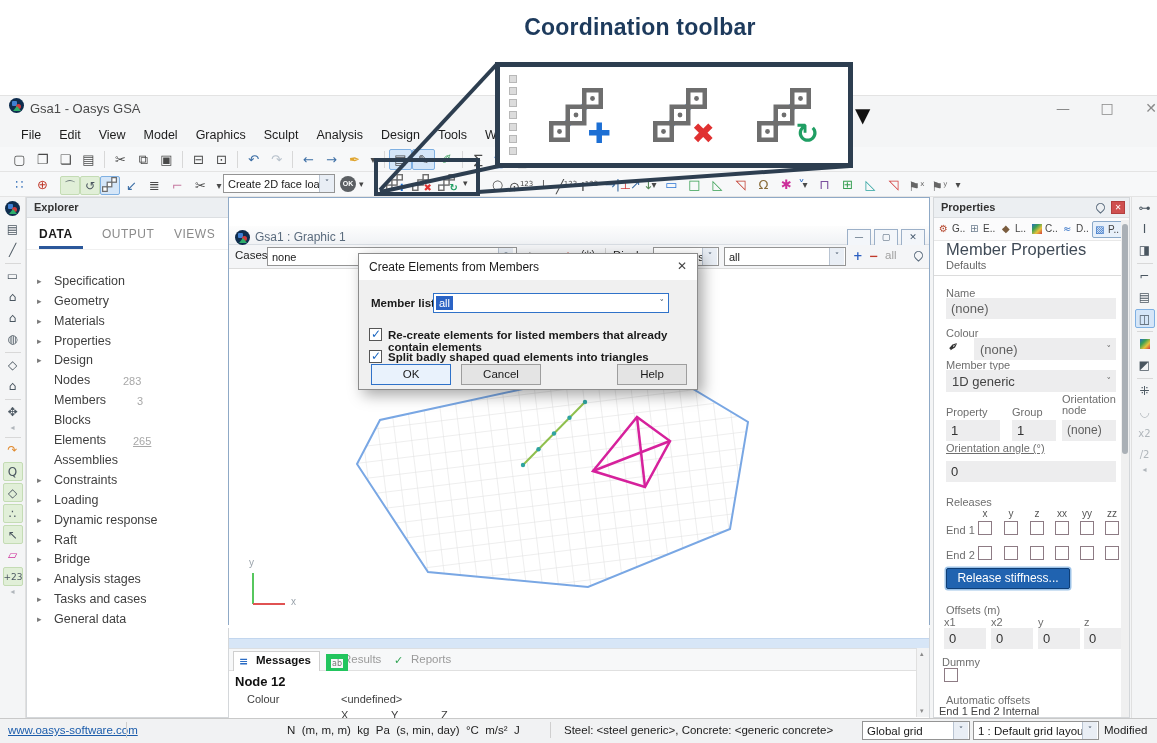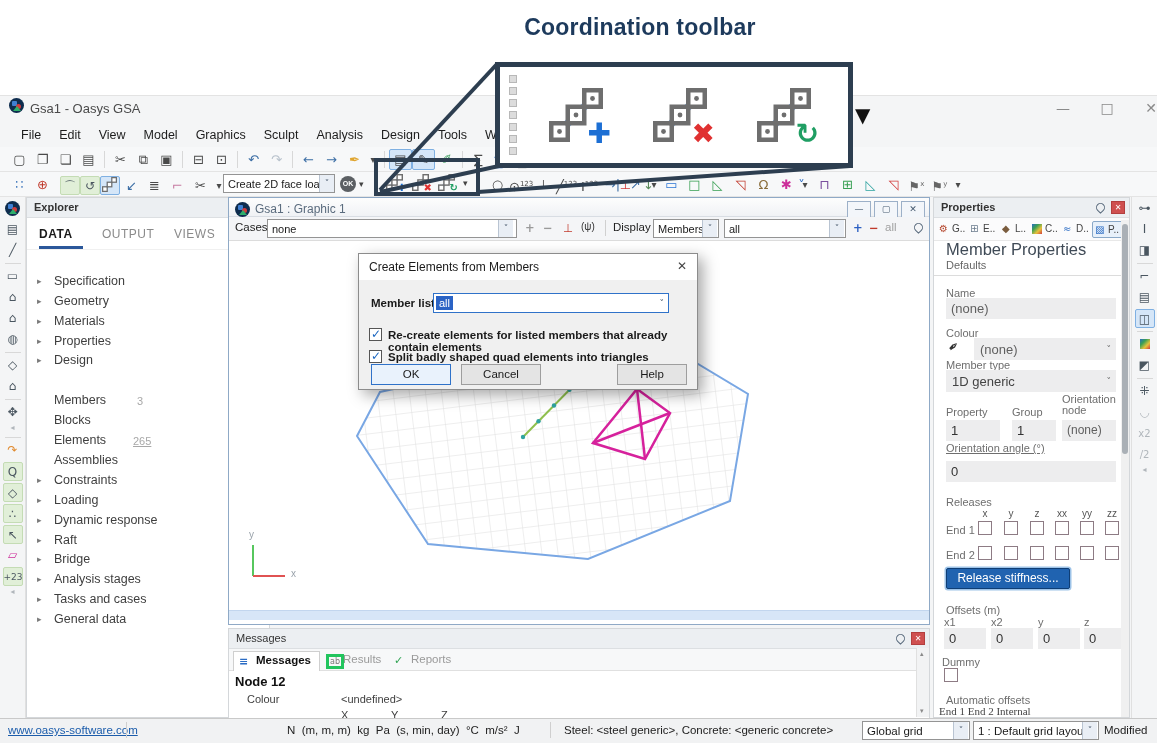--- a/index.html
+++ b/index.html
@@ -81,21 +81,21 @@
   .xtab.active { color:#1a1a1a; font-weight:bold; }
   .xunderline { position:absolute; left:12px; top:28px; width:44px; height:3px; background:#2b579a; }
   .xrow { position:absolute; left:0; width:100%; height:20px; }
   .xarw { position:absolute; left:10px; top:4px; font-size:9px; color:#7a7a7a; font-family:"DejaVu Sans",sans-serif; }
   .xlbl { position:absolute; left:27px; top:2px; font-size:12.5px; color:#3e3e3e; }
   .xcnt { position:absolute; left:88px; top:4px; font-size:11px; color:#a8a8a8; }
   .xcnt.far { left:96px; }
 
   
   .gwin { position:absolute; left:228px; top:197px; width:702px; height:428px; background:#fff; border:1px solid #8fa9c6; z-index:6; }
-  .gtitle { position:relative; height:19px; background:linear-gradient(#fdfdfd,#f0f2f5); border-bottom:1px solid #d8dde3; }
+  .gtitle { position:relative; height:19px; background:linear-gradient(#fdfdfd,#f0f2f5); border-bottom:1px solid #d8dde3;margin-top:28px; }
   .gtitle .gt { position:absolute; left:26px; top:4px; font-size:12px; color:#5a6b7d; }
   .gbtn { position:absolute; top:3px; width:24px; height:17px; background:#f3f6fa; border:1px solid #9cb0c8; text-align:center;
     line-height:15px; font-size:9px; color:#44586e; font-family:"DejaVu Sans",sans-serif; }
   .casesbar { position:relative; height:24px; background:#f4f5f7; border-bottom:1px solid #dcdcdc; font-size:11.5px; color:#222; }
   .cb-item { position:absolute; top:4px; }
   .canvas { position:relative; height:369px; background:#fff; overflow:hidden; }
   .hstrip { height:10px; background:#d7e6f7; border-top:1px solid #c2d6ee; }
   .overlay-d { position:absolute; left:471px; top:3px; font-size:11px; color:#3c3c3c; line-height:13.5px; }
   .dbadge { position:absolute; left:-26px; top:0px; width:17px; height:17px; border-radius:50%; background:#f7dadd;
     color:#c97f88; font-size:9px; text-align:center; line-height:17px; }
@@ -384,20 +384,24 @@
         <span class="xlbl">Materials</span>
       </div>
     <div class="xrow" style="top:134px;">
         <span class="xarw">▸</span>
         <span class="xlbl">Properties</span>
       </div>
     <div class="xrow" style="top:153px;">
         <span class="xarw">▸</span>
         <span class="xlbl">Design</span>
       </div>
+    <div class="xrow" style="top:173px;">
+        <span class="xlbl">Nodes</span>
+        <span class="xcnt far">283</span>
+      </div>
     <div class="xrow" style="top:193px;">
         <span class="xlbl">Members</span>
         <span class="xcnt far" style="left:110px;">3</span>
       </div>
     <div class="xrow" style="top:213px;">
         <span class="xlbl">Blocks</span>
       </div>
     <div class="xrow" style="top:233px;">
         <span class="xlbl">Elements</span>
         <span class="xcnt far" style="left:106px;text-decoration:underline;">265</span>
@@ -526,21 +530,21 @@
   </div>
 
   <div class="panel messages">
     <div class="phead">
       <span class="ptitle" style="font-weight:normal;">Messages</span>
       <span class="pin"></span>
       <span class="closebox">✕</span>
     </div>
     <div class="mtabs">
       <span class="mtab active" style="left:4px;"><span class="mic" style="color:#2b6cc4;">≡</span><span>Messages</span></span>
-      <span class="mtab" style="left:92px;"><span class="mic" style="font-size:8px;border:3px solid #22c55e;padding:0 1px;color:#777;">ab</span><span>Results</span></span>
+      <span class="mtab" style="left:92px;"><span class="mic" style="font-size:8px;border:5px solid #22c55e;padding:0 1px;color:#777;">ab</span><span>Results</span></span>
       <span class="mtab" style="left:160px;"><span class="mic" style="color:#2fa352;">✓</span><span>Reports</span></span>
     </div>
     <div class="mcontent">
       <div style="position:absolute;left:6px;top:3px;font-size:13px;font-weight:bold;color:#111;">Node 12</div>
       <span style="position:absolute;left:18px;top:22px;">Colour</span>
       <span style="position:absolute;left:112px;top:22px;">&lt;undefined&gt;</span>
       <span style="position:absolute;left:112px;top:38px;">X</span>
       <span style="position:absolute;left:162px;top:38px;">Y</span>
       <span style="position:absolute;left:212px;top:38px;">Z</span>
     </div>
@@ -616,21 +620,21 @@
       <span class="plabel" style="left:57px;top:374px;">x2</span>
       <span class="plabel" style="left:104px;top:374px;">y</span>
       <span class="plabel" style="left:150px;top:374px;">z</span>
       <div class="pinput dark" style="left:10px;top:386px;width:42px;">0</div>
       <div class="pinput dark" style="left:57px;top:386px;width:42px;">0</div>
       <div class="pinput dark" style="left:104px;top:386px;width:42px;">0</div>
       <div class="pinput dark" style="left:150px;top:386px;width:42px;">0</div>
       <span class="plabel" style="left:8px;top:414px;">Dummy</span>
       <span class="pcb" style="left:10px;top:426px;"></span>
       <span class="plabel" style="top:452px;">Automatic offsets</span>
-      <span class="plabel" style="left:5px;top:463px;color:#444;font-family:Liberation Serif, serif;">End 1 End 2 Internal</span>
+      <span class="plabel" style="left:5px;top:463px;color:#444;">End 1 End 2 Internal</span>
     </div>
     <div class="pscroll">
         <i></i>
       </div>
   </div>
 
   <div class="statusbar">
     <span class="sb-item sb-link" style="left:8px;">www.oasys-software.com</span>
     <span class="sb-sep" style="left:126px;"></span>
     <span class="sb-item" style="left:287px;white-space:pre;">N  (m, m, m)  kg  Pa  (s, min, day)  °C  m/s²  J</span>

